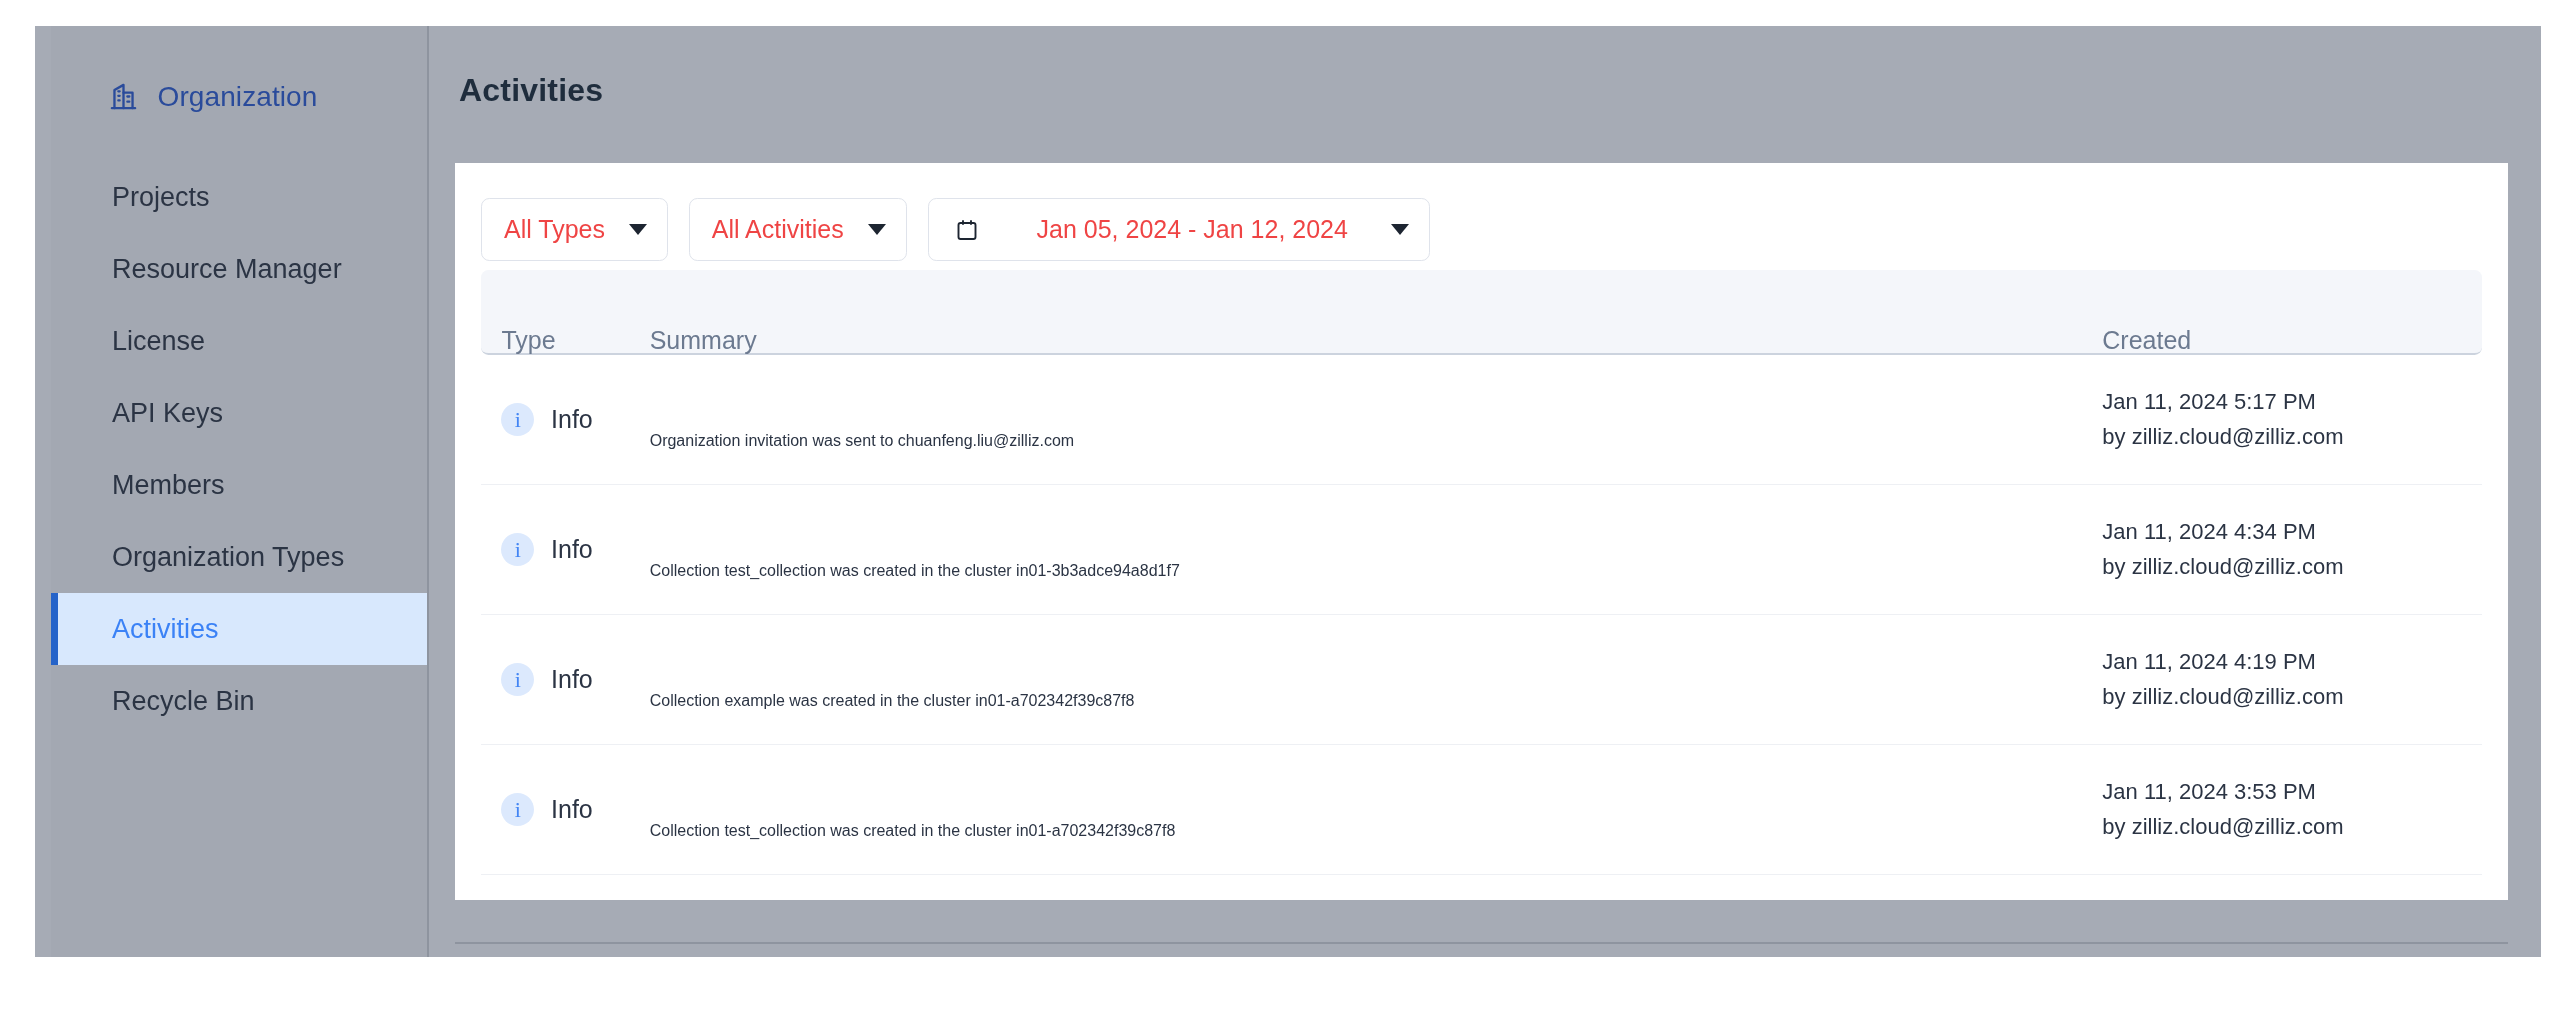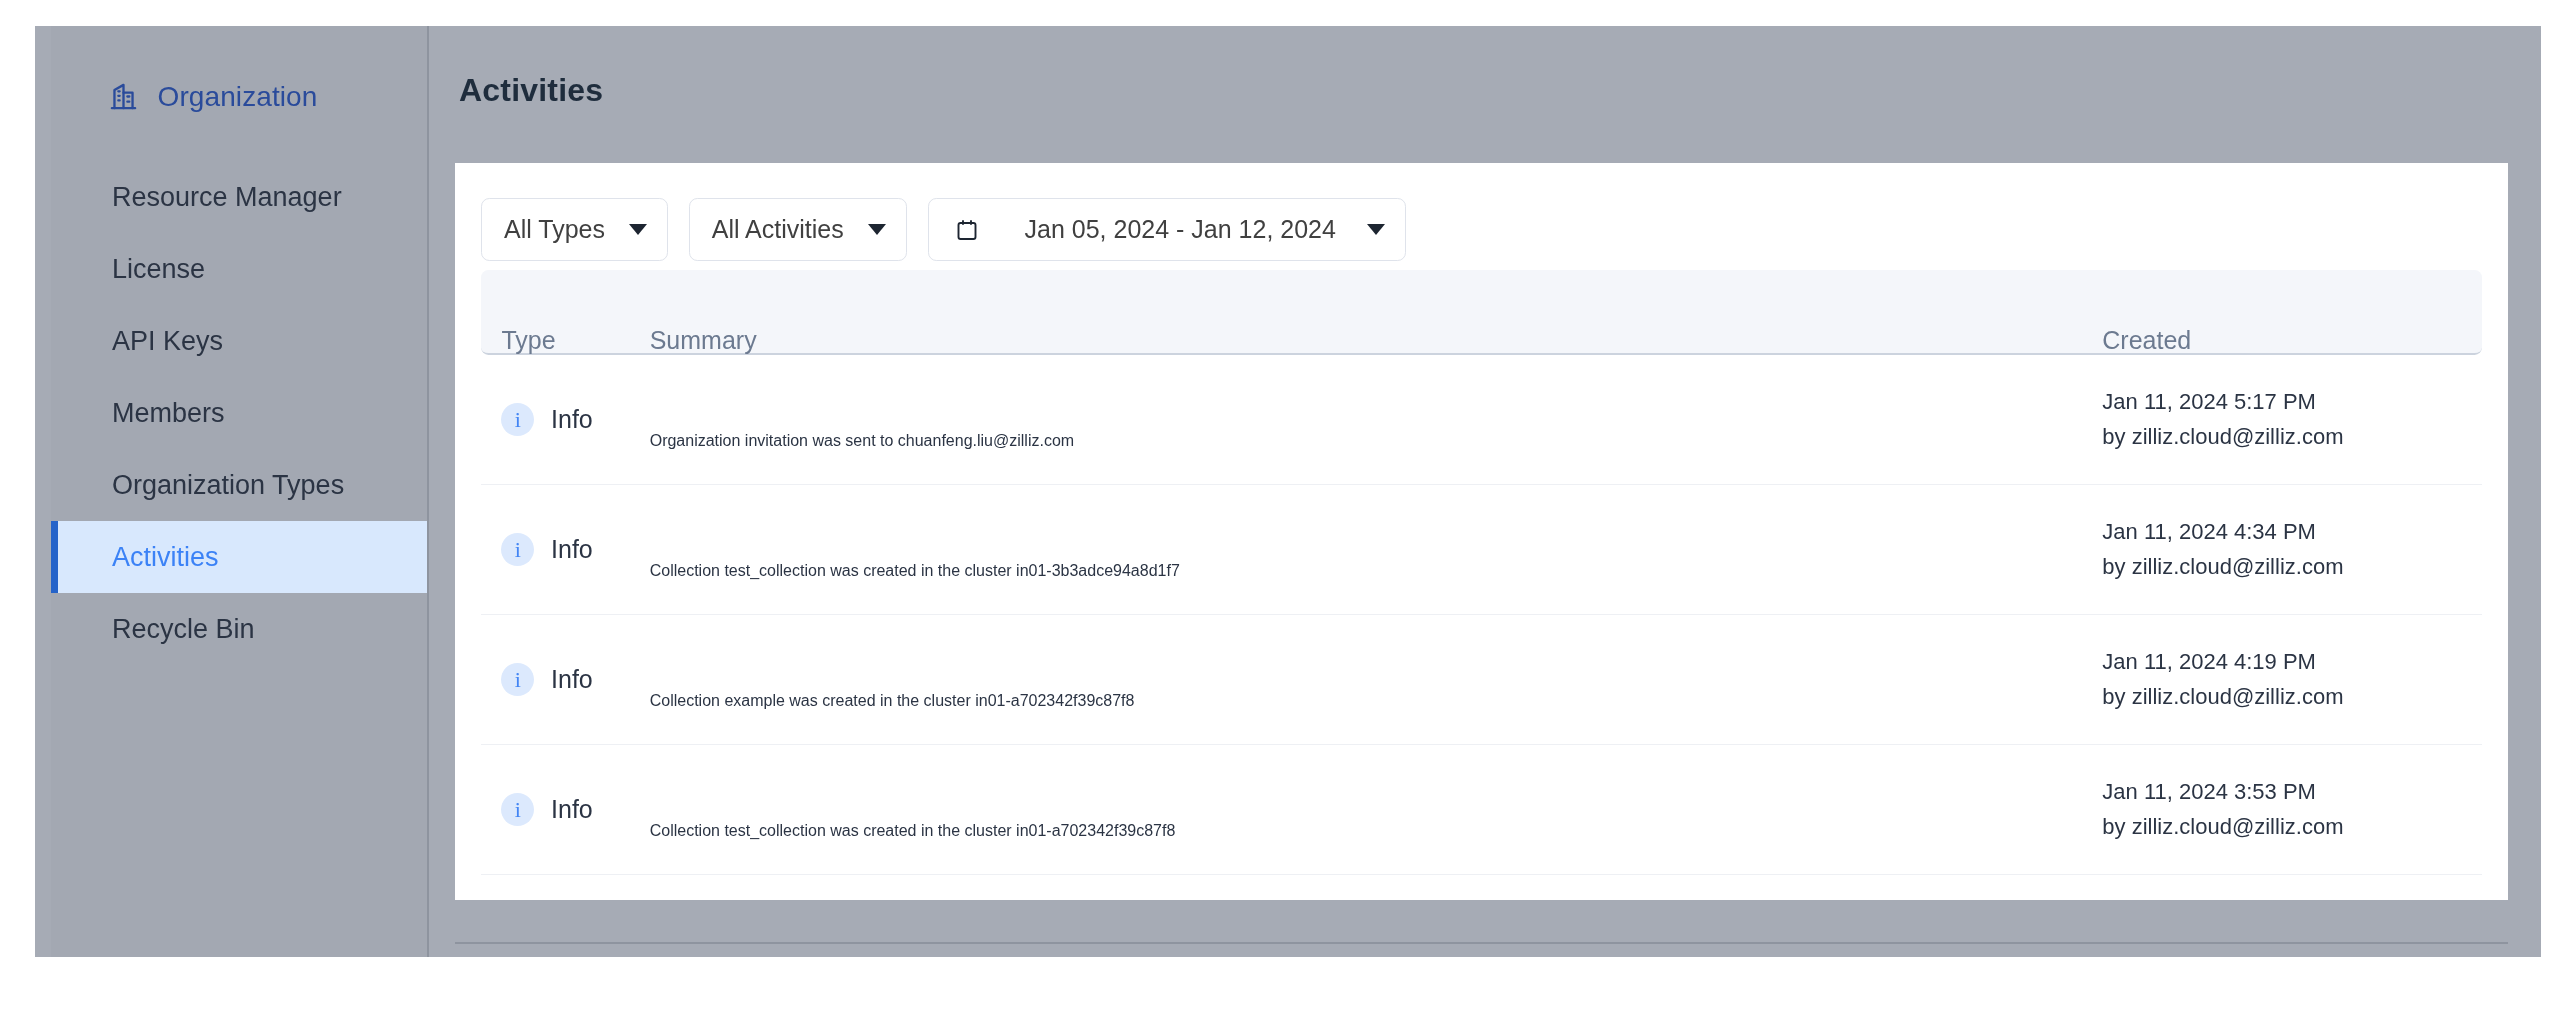--- a/index.html
+++ b/index.html
@@ -119,31 +119,31 @@
     background: #fff;
     display: inline-flex;
     align-items: center;
     gap: 24px;
     padding: 0 20.4px 0 22px;
     cursor: pointer;
     white-space: nowrap;
   }
   .select .sel-label {
     font-size: 25px;
-    color: #404040;
+    color: #ef4444;
     line-height: 1;
   }
   .caret {
     width: 0; height: 0;
     border-left: 9.3px solid transparent;
     border-right: 9.3px solid transparent;
     border-top: 11px solid #1d2531;
     display: inline-block;
   }
-  .select.wide { padding-left: 26px; gap: 31px; }
+  .select.wide { padding-left: 26px; gap: 43px; }
   .cal-icon { display: inline-flex; align-items: center; margin-right: 15px; }
 
   
   .table { width: 100%; padding: 0 26px; }
 
   .thead {
     display: flex;
     align-items: flex-end;
     background: #f4f6fa;
     border-radius: 7.4px;
@@ -229,20 +229,23 @@
             <path d="M8 15h1"></path>
           <path d="M15 12h1.5"></path>
             <path d="M15 16h1.5"></path>
         </svg>
       </span>
       <span class="org-label">Organization</span>
     </div>
 
     <nav class="nav">
       <div class="nav-item">
+        <span>Projects</span>
+      </div>
+      <div class="nav-item">
         <span>Resource Manager</span>
       </div>
       <div class="nav-item">
         <span>License</span>
       </div>
       <div class="nav-item">
         <span>API Keys</span>
       </div>
       <div class="nav-item">
         <span>Members</span>

